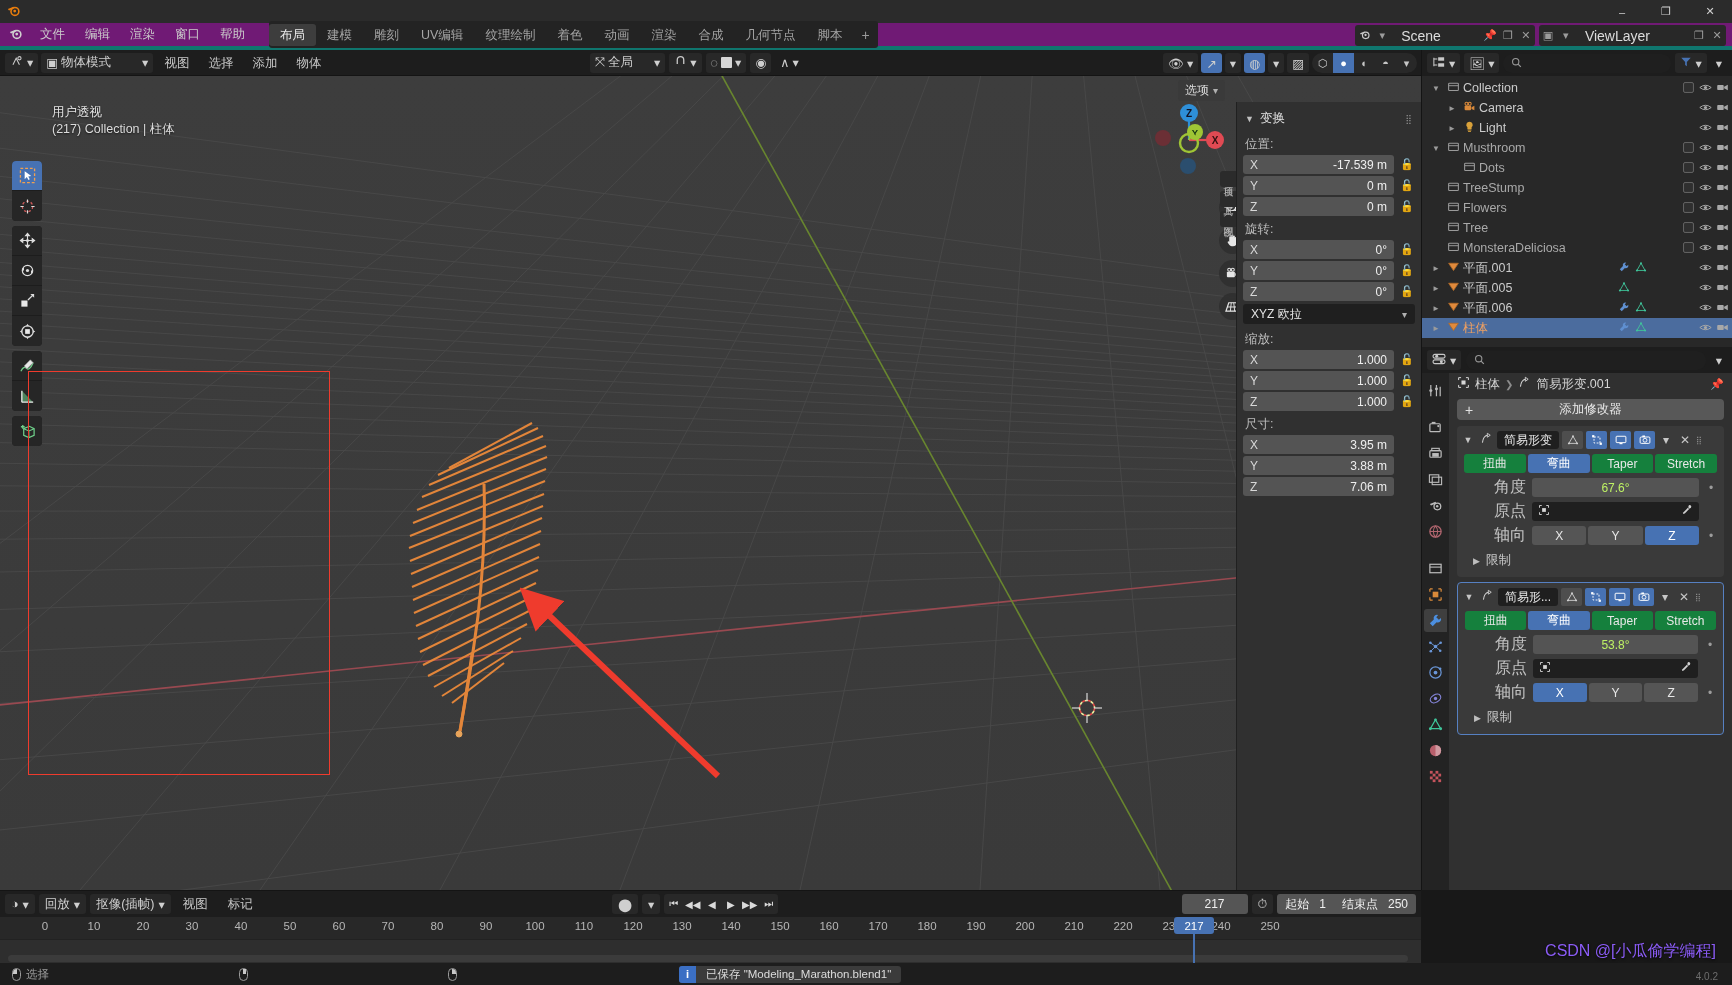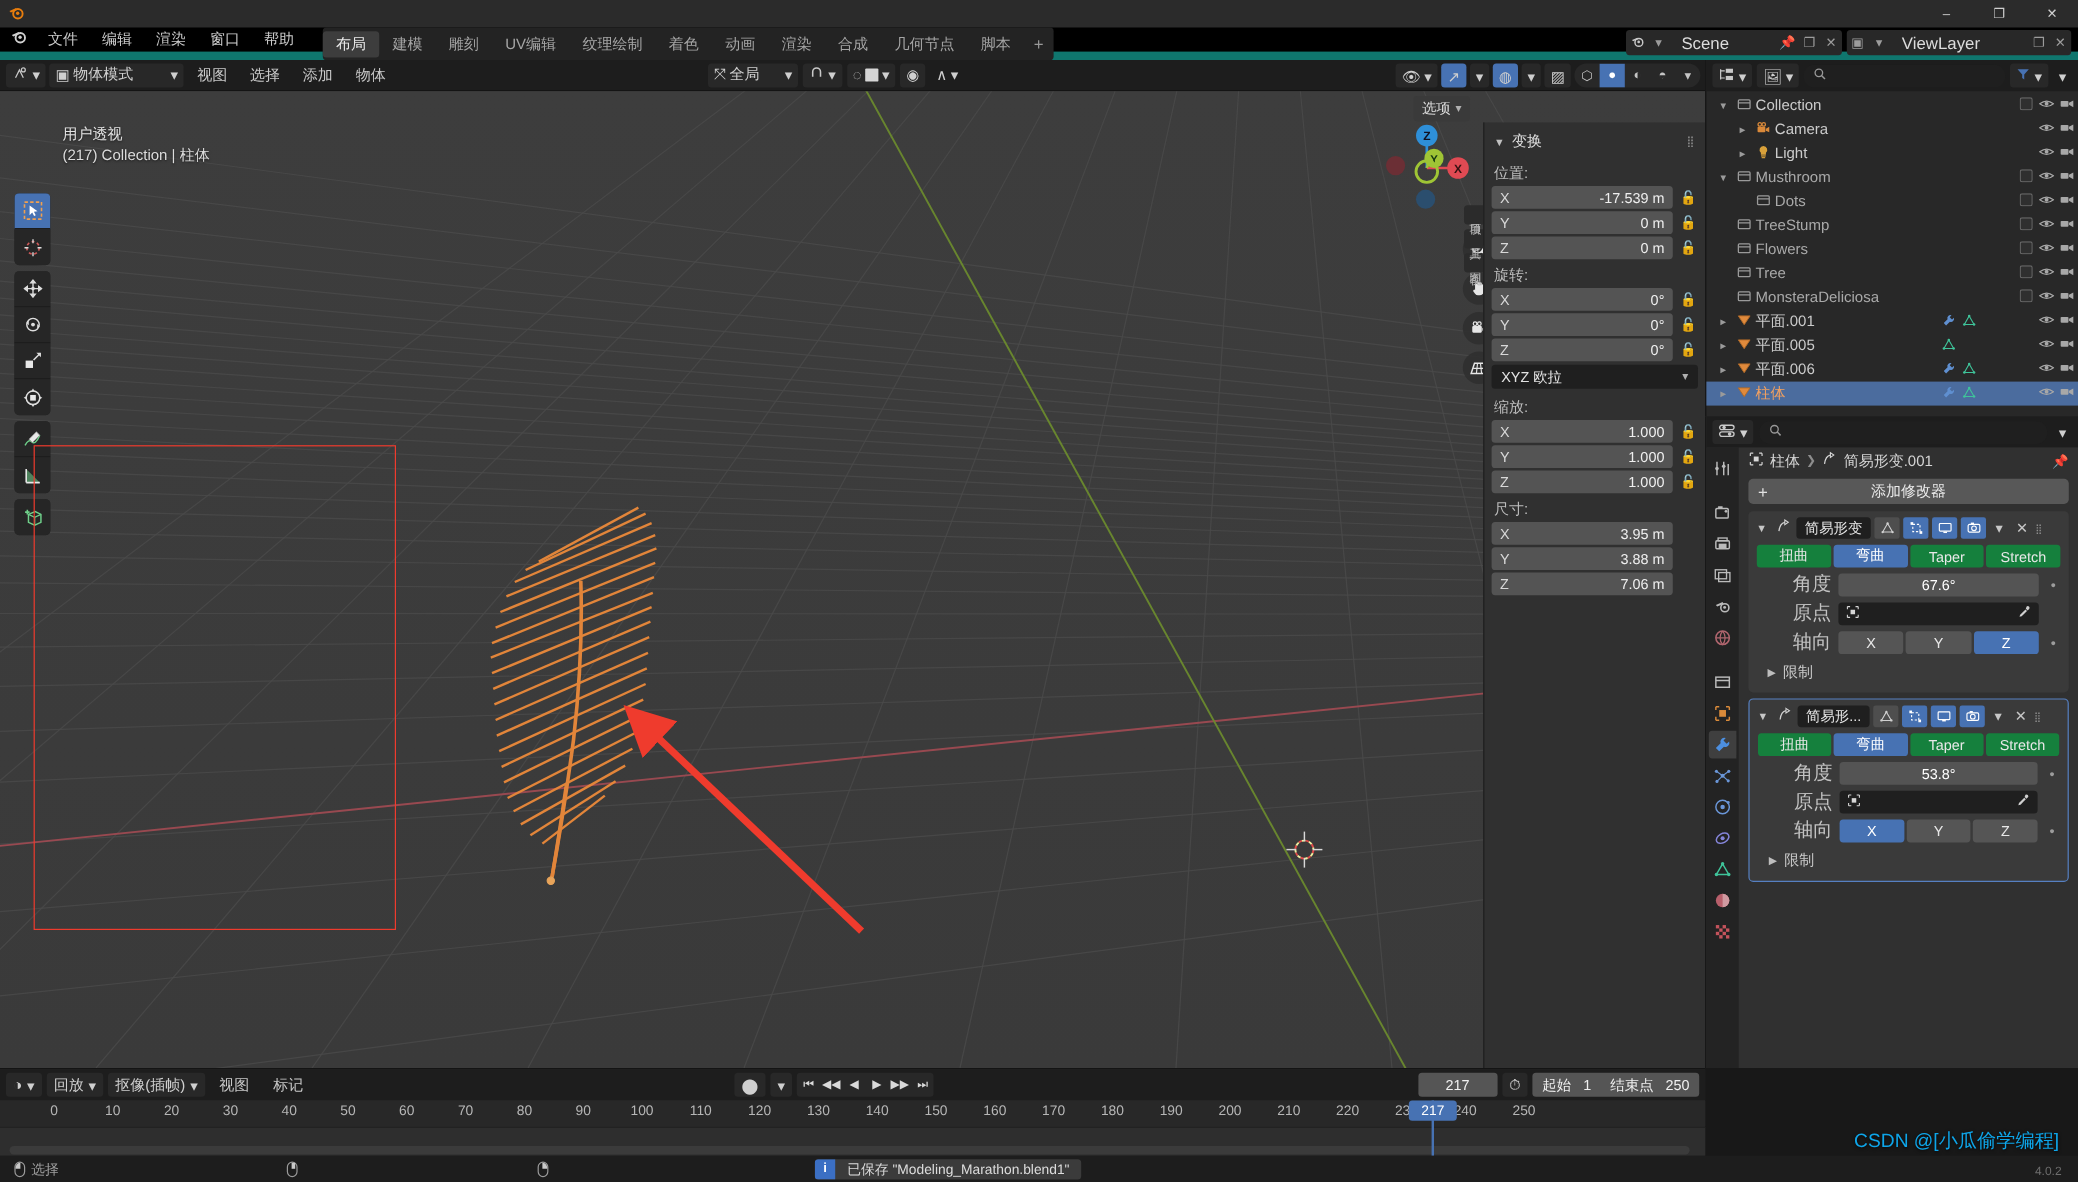--- a/index.html
+++ b/index.html
@@ -19,21 +19,21 @@
   }
   .titlebar .logo { width:26px; text-align:center; color:#e87d0d; font-size:13px; line-height:1; }
   .titlebar .ttext { color:#dcdcdc; font-size:12.5px; letter-spacing:.1px; }
   .winbtns { position:absolute; right:0; top:0; height:23px; display:flex; }
   .winbtn { width:44px; height:23px; display:flex; align-items:center; justify-content:center;
             color:#cfcfcf; font-size:11px; }
 
   
   .topbar {
     position:absolute; left:0; top:23px; width:1732px; height:27px;
-    background:#000000; display:flex; align-items:flex-start; border-bottom:7px solid #0f766e;
+    background:#701a75; display:flex; align-items:center; border-bottom:4px solid #0f766e;
   }
   .blendicon { width:30px; text-align:center; color:#d7d7d7; font-size:14px; }
   .menuitem { padding:0 10px; height:21px; line-height:21px; color:#cbcbcb; font-size:12.5px; border-radius:3px;}
   .wsbar { display:flex; align-items:center; margin-left:14px; height:27px; background:#232323; border-radius:3px;}
   .wstab { padding:0 11px; height:22px; line-height:22px; color:#a5a5a5; font-size:12.5px; border-radius:3px; }
   .wstab.active { background:#3d3d3d; color:#e9e9e9; }
   .wsplus { padding:0 8px; color:#9a9a9a; font-size:14px; }
   .topright { position:absolute; right:6px; top:2px; display:flex; align-items:center; gap:4px; }
   .scenefield { display:flex; align-items:center; height:21px; background:#282828; border-radius:3px; }
   .scenefield .nm { padding:0 40px 0 10px; color:#dcdcdc; font-size:14px; }
@@ -149,21 +149,21 @@
   .mh-x { width:16px; text-align:center; color:#c7c7c7; font-size:12px;}
   .mh-grip { color:#8e8e8e; font-size:8px; letter-spacing:1px;}
 
   .segrow { display:flex; gap:2px; margin:4px 3px 4px 3px; }
   .segbtn { flex:1; height:19px; background:#15803d; border-radius:3px; display:flex;
             align-items:center; justify-content:center; font-size:12px; color:#e8e8e8;}
   .segbtn.on { background:#4772b3; color:#fff; }
   .prow { display:flex; align-items:center; gap:6px; margin:3px 3px; }
   .plabel { width:62px; text-align:right; color:#c2c2c2; font-size:16px;}
   .pfield { flex:1; height:19px; background:#545454; border-radius:3px; display:flex;
-            align-items:center; justify-content:center; font-size:12px; color:#ffffff;}
+            align-items:center; justify-content:center; font-size:12px; color:#bef264;}
   .pfield.dark { background:#1f1f1f; justify-content:space-between; padding:0 6px;}
   .pdot { width:12px; text-align:center; color:#9c9c9c; font-size:12px;}
   .axisrow { display:flex; gap:2px; flex:1;}
   .axbtn { flex:1; height:19px; background:#555; border-radius:3px; display:flex;
            align-items:center; justify-content:center; font-size:12px; color:#e8e8e8;}
   .axbtn.on { background:#4772b3; color:#fff;}
   .limitrow { display:flex; align-items:center; gap:6px; padding:3px 0 2px 12px; color:#c9c9c9; font-size:12.5px;}
 
   
   .timeline { position:absolute; left:0; top:890px; width:1421px; height:73px; background:#282828;
@@ -196,21 +196,21 @@
   .sb-item { display:flex; align-items:center; gap:5px; color:#9f9f9f; font-size:11.5px; }
   .mouse { width:9px; height:13px; border:1px solid #9a9a9a; border-radius:5px; position:relative;}
   .mouse.lmb::before{content:"";position:absolute;left:0;top:0;width:4px;height:5px;background:#c9c9c9;border-radius:5px 0 0 0;}
   .mouse.mmb::before{content:"";position:absolute;left:3px;top:0;width:3px;height:5px;background:#c9c9c9;}
   .mouse.rmb::before{content:"";position:absolute;right:0;top:0;width:4px;height:5px;background:#c9c9c9;border-radius:0 5px 0 0;}
   .savedmsg { display:flex; align-items:center; height:17px; background:#3b3b3b; border-radius:3px; overflow:hidden;}
   .savedmsg .ibadge { width:17px; height:17px; background:#3b6fc4; color:#fff; display:flex;
                       align-items:center; justify-content:center; font-size:11px; font-weight:bold;}
   .savedmsg .txt { padding:0 10px; color:#dcdcdc; font-size:11.5px; }
 
-  .csdn { position:absolute; right:16px; top:941px; color:#0ea5e9; font-size:16px;
+  .csdn { position:absolute; right:16px; top:941px; color:#8b5cf6; font-size:16px;
           text-shadow:0 1px 3px rgba(0,0,0,.8); z-index:50;text-align:center;}
   .ver { position:absolute; right:14px; top:971px; color:#6d6d6d; font-size:10px; z-index:50;}
 
   .arrow { position:absolute; left:0; top:76px; width:1421px; height:814px; pointer-events:none; z-index:20;}
 </style>
 </head>
 <body>
 
 <div class="app">
 

